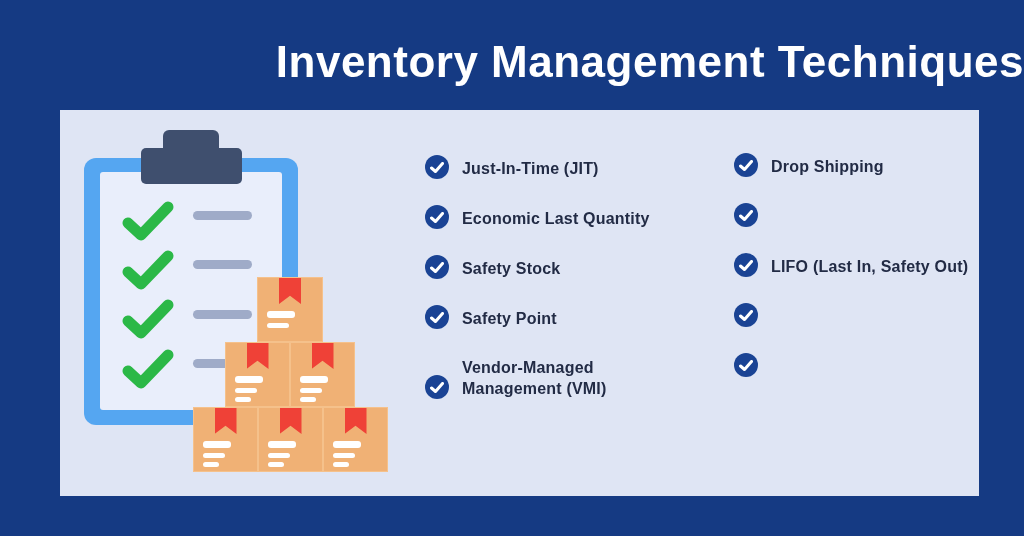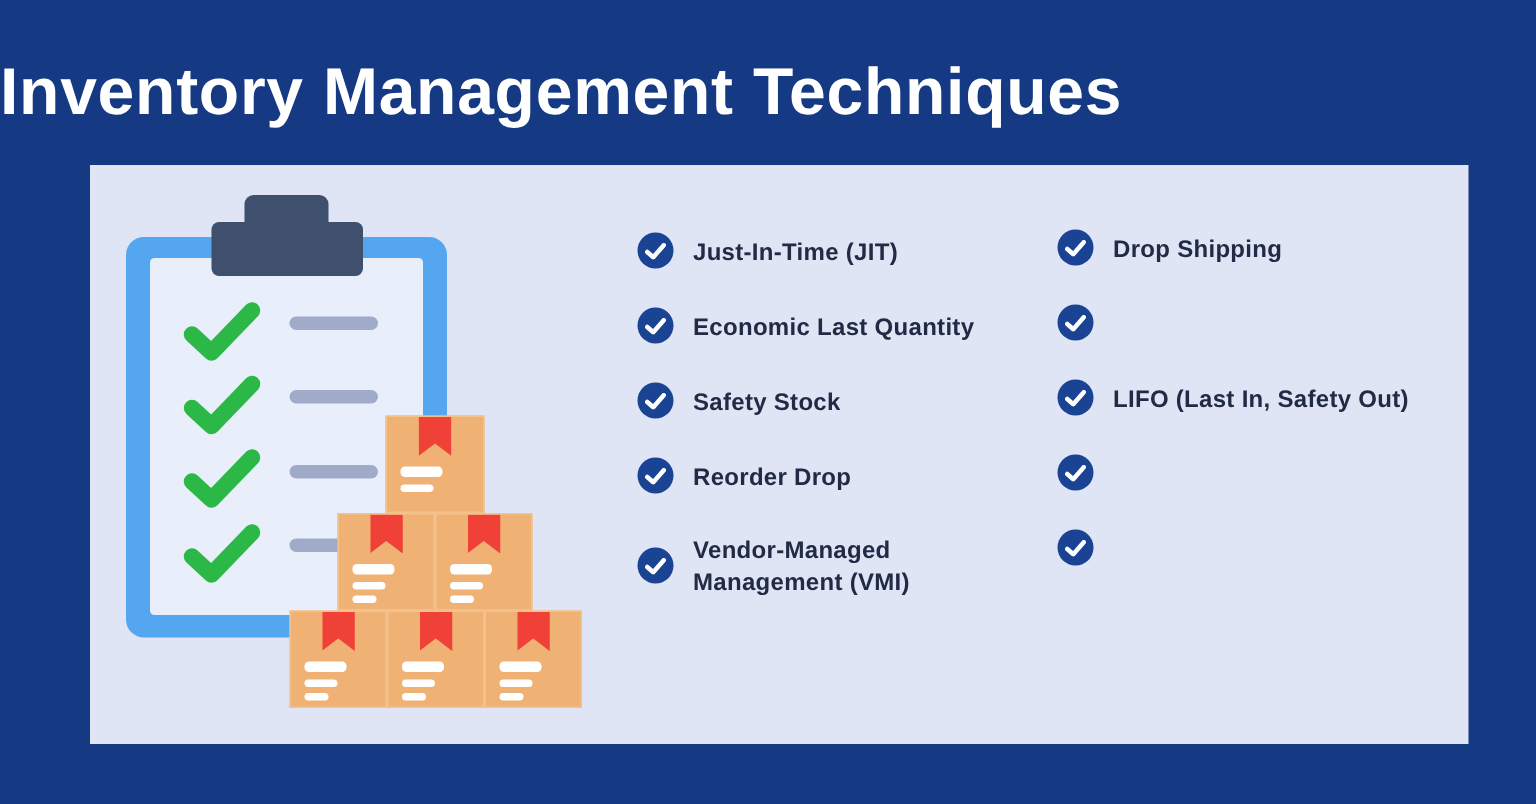--- a/index.html
+++ b/index.html
@@ -16,21 +16,21 @@
     --box-orange:#f0b175;
     --box-seam:#f5c18b;
     --ribbon-red:#ef4137;
   }
   html,body{margin:0;padding:0;}
   body{font-family:"Liberation Sans", sans-serif;}
   .stage{position:relative;width:1024px;height:536px;background:var(--background);overflow:hidden;}
 
   .title{
     position:absolute;left:0;top:36px;width:100%;
-    text-align:left;color:var(--title-color);
+    text-align:right;color:var(--title-color);
     font-size:44px;line-height:52px;font-weight:700;letter-spacing:.5px;
   }
 
   .panel{position:absolute;left:60px;top:110px;width:919px;height:386px;background:var(--panel);}
 
   
   .cb-frame{position:absolute;left:84px;top:158px;width:214px;height:267px;background:var(--clipboard-blue);border-radius:12px;}
   .cb-page{position:absolute;left:100px;top:172px;width:182px;height:238px;background:var(--clipboard-page);border-radius:3px;}
   .cb-clip-top{position:absolute;left:163px;top:130px;width:56px;height:30px;background:var(--clip-dark);border-radius:6px 6px 0 0;}
   .cb-clip-main{position:absolute;left:141px;top:148px;width:101px;height:36px;background:var(--clip-dark);border-radius:5px;}
@@ -43,22 +43,22 @@
   .ribbon{position:absolute;left:50%;top:0;transform:translateX(-50%);width:22px;height:26px;background:var(--ribbon-red);
     clip-path:polygon(0 0,100% 0,100% 100%,50% 68%,0 100%);}
   .bar{position:absolute;background:#ffffff;border-radius:3px;left:9px;}
   .bar.b1{top:33px;width:28px;height:7px;}
   .bar.b2{top:45px;width:22px;height:5px;}
   .bar.b3{top:54px;width:16px;height:5px;}
 
   
   .col{position:absolute;display:flex;flex-direction:column;}
   .col-left{left:425px;top:155px;width:260px;}
-  .col-right{left:705px;top:153px;width:260px;}
-  .check-item{display:flex;align-items:center;gap:13px;margin-bottom:26px;}
+  .col-right{left:734px;top:153px;width:260px;}
+  .check-item{display:flex;align-items:flex-end;gap:13px;margin-bottom:26px;}
   .circle{flex:0 0 24px;width:24px;height:24px;border-radius:50%;background:var(--check-circle);
     display:flex;align-items:center;justify-content:center;}
   .circle svg{display:block;}
   .item-label{font-size:16px;line-height:21px;font-weight:700;color:var(--item-text);letter-spacing:.2px;
     white-space:pre-line;padding-top:2px;}
 </style>
 </head>
 <body>
 
 <div class="stage">
@@ -167,21 +167,21 @@
     </span>
     <span class="item-label">Safety Stock</span>
   </div>
 
   <div class="check-item">
     <span class="circle">
       <svg width="14" height="11" viewBox="0 0 14 11">
             <polyline points="1.5,6 5.5,9.5 12.5,1.5" fill="none" stroke="#ffffff" stroke-width="3" stroke-linecap="round" stroke-linejoin="round"></polyline>
           </svg>
     </span>
-    <span class="item-label">Reorder Drop</span>
+    <span class="item-label">Safety Point</span>
   </div>
 
   <div class="check-item">
     <span class="circle">
       <svg width="14" height="11" viewBox="0 0 14 11">
             <polyline points="1.5,6 5.5,9.5 12.5,1.5" fill="none" stroke="#ffffff" stroke-width="3" stroke-linecap="round" stroke-linejoin="round"></polyline>
           </svg>
     </span>
     <span class="item-label">Vendor-Managed
 Management (VMI)</span>

